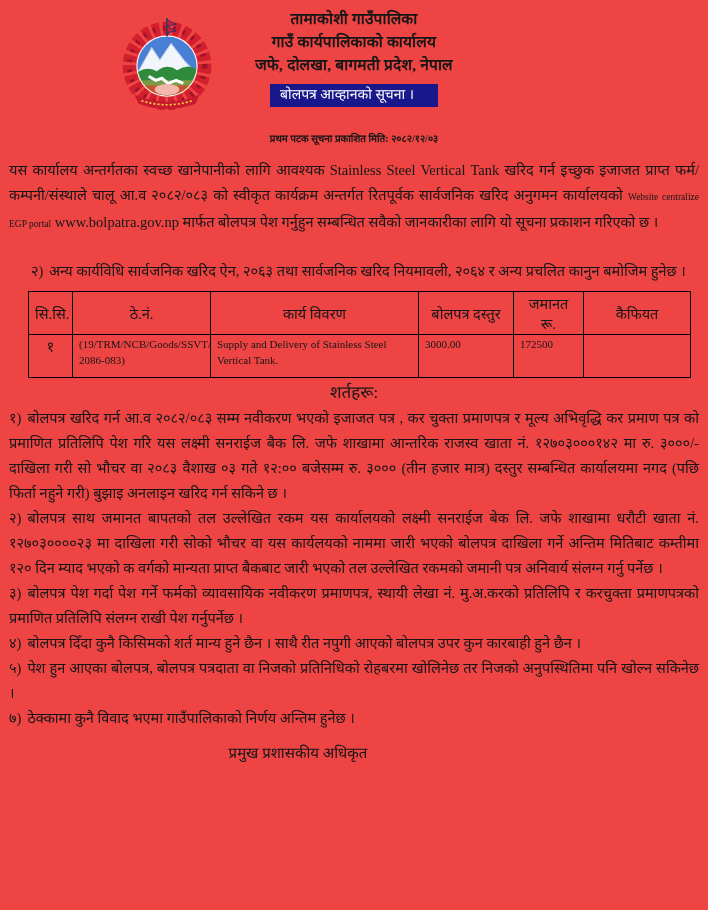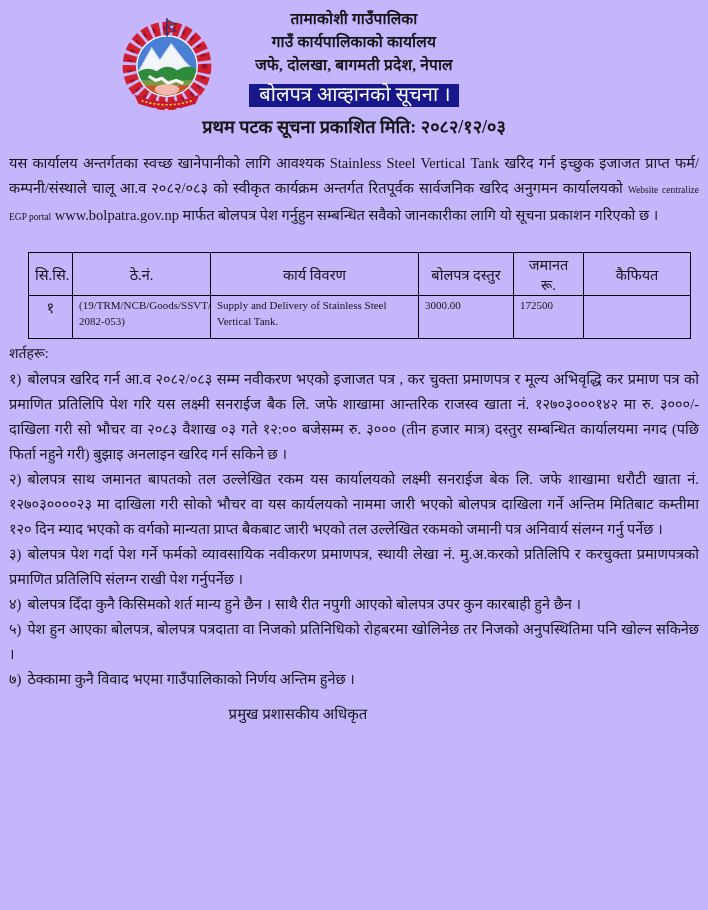--- a/index.html
+++ b/index.html
@@ -1,51 +1,51 @@
 <!DOCTYPE html>
 <html><head>
 <meta charset="utf-8">
 <style>
   html,body { margin:0; padding:0; background:#ffffff; }
   .page {
-    width:708px; height:910px; margin:0 auto; background:#c4b5fd;
+    width:708px; height:910px; margin:0 auto; background:#ef4444;
     position:relative; overflow:hidden;
     font-family:"Liberation Serif","DejaVu Serif",serif;
     color:#161616;
   }
   
   header { text-align:center; padding-top:7px; position:relative; }
   .emblem { position:absolute; left:114px; top:16px; width:106px; height:94px; }
   .org-line { font-size:15.5px; font-weight:bold; line-height:23px; letter-spacing:0.2px; }
   .banner-row { margin-top:8px; }
   .banner {
-    display:inline-block; color:#ffffff; font-size:20px;
-    padding:2px 8px 4px 10px; line-height:17px;
+    display:inline-block; color:#ffffff; font-size:14px;
+    padding:2px 24px 4px 10px; line-height:17px;
   }
-  .date-line { margin-top:7px; font-size:18px; font-weight:bold; }
+  .date-line { margin-top:24px; font-size:10px; font-weight:bold; }
   
   main { padding:0 9px; font-size:14.5px; }
   .intro { margin:13px 0 22px 0; line-height:25px; text-align:justify; }
   .portal-label { font-size:9.5px; }
   .notices { margin:0 0 0 22px; }
   .notice { line-height:25px; text-align:justify; padding-right:4px; }
   .notice .num { display:inline-block; min-width:18px; }
   
   .tender-table {
     border-collapse:collapse; table-layout:fixed;
     margin:7px 16px 2px 19px; width:662px;
   }
   .tender-table th, .tender-table td { border:1.4px solid #000; padding:1px 6px; }
   .tender-table th { font-weight:normal; font-size:14.5px; text-align:center; height:22px; }
   .tender-table td { height:40px; vertical-align:top; }
   .td-sn { text-align:center; font-size:15px; padding-top:4px; }
   .td-en { font-size:11px; line-height:16px; padding-top:4px; }
   .c0{width:44px}.c1{width:138px}.c2{width:208px}.c3{width:95px}.c4{width:70px}.c5{width:107px}
   
-  .terms-heading { margin:4px 0 2px 0; font-size:14px; line-height:22px; }
+  .terms-heading { margin:4px 0 2px 0; font-size:17px; line-height:22px;text-align:center; }
   .terms p { margin:0; line-height:25px; text-align:justify; }
   .terms p .num { margin-right:6px; }
   .signature { margin-top:11px; text-align:center; padding-right:112px; font-size:15px; }
 </style>
 </head>
 <body>
 
 <div class="page">
 
   <header>
@@ -83,20 +83,21 @@
       <span class="banner" id="banner" style="background: rgb(24, 24, 140); color: rgb(255, 255, 255);">बोलपत्र आव्हानको सूचना  ।</span>
     </div>
     <div class="date-line">प्रथम पटक सूचना प्रकाशित मिति: २०८२/१२/०३</div>
   </header>
 
   <main>
 
     <p class="intro"><span>यस कार्यालय अन्तर्गतका स्वच्छ खानेपानीको लागि आवश्यक </span><span>Stainless Steel Vertical Tank</span><span> खरिद गर्न इच्छुक इजाजत प्राप्त फर्म/कम्पनी/संस्थाले चालू आ.व २०८२/०८३ को स्वीकृत कार्यक्रम अन्तर्गत रितपूर्वक सार्वजनिक खरिद अनुगमन कार्यालयको </span><span class="portal-label">Website centralize EGP portal</span><span> www.bolpatra.gov.np </span><span> मार्फत बोलपत्र पेश गर्नुहुन सम्बन्धित सवैको जानकारीका लागि यो सूचना प्रकाशन गरिएको छ ।</span></p>
 
     <div class="notices">
+      <div class="notice"><span class="num">२)</span><span>अन्य कार्यविधि सार्वजनिक खरिद ऐन, २०६३ तथा सार्वजनिक खरिद नियमावली, २०६४ र अन्य प्रचलित कानुन बमोजिम हुनेछ ।</span></div>
     </div>
 
     <table class="tender-table">
       <colgroup>
           <col class="c0">
           <col class="c1">
           <col class="c2">
           <col class="c3">
           <col class="c4">
           <col class="c5">
@@ -107,21 +108,21 @@
           <th>ठे.नं.</th>
           <th>कार्य विवरण</th>
           <th>बोलपत्र दस्तुर</th>
           <th>जमानत रू.</th>
           <th>कैफियत</th>
         </tr>
       </thead>
       <tbody>
         <tr>
           <td class="td-sn">१</td>
-          <td class="td-en">(19/TRM/NCB/Goods/SSVT/ 2082-053)</td>
+          <td class="td-en">(19/TRM/NCB/Goods/SSVT/ 2086-083)</td>
           <td class="td-en">Supply and Delivery of Stainless Steel Vertical Tank.</td>
           <td class="td-en">3000.00</td>
           <td class="td-en">172500</td>
           <td class="td-en"></td>
         </tr>
       </tbody>
     </table>
 
     <div class="terms-heading">शर्तहरू:</div>
 

